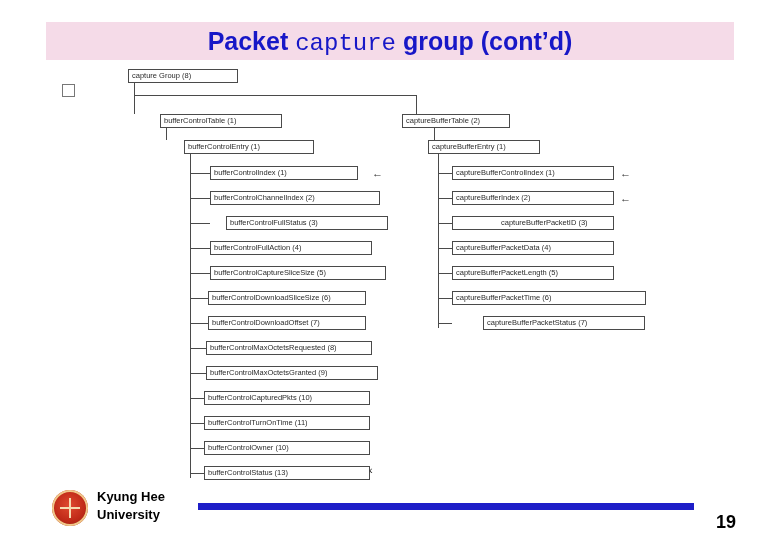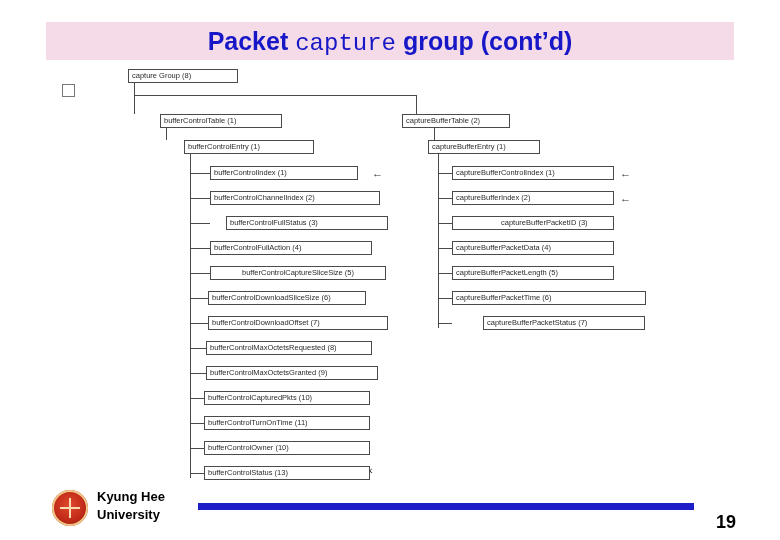--- a/index.html
+++ b/index.html
@@ -192,23 +192,23 @@
   <div class="hline" style="left:318px; top:259px; width:14px;"></div>
 
   <div id="node-host">
       <div class="node" style="left: 8px; top: 5px; width: 110px;">capture Group (8)</div>
       <div class="node" style="left: 40px; top: 50px; width: 122px;">bufferControlTable (1)</div>
       <div class="node" style="left: 64px; top: 76px; width: 130px;">bufferControlEntry (1)</div>
       <div class="node" style="left: 90px; top: 102px; width: 148px;">bufferControlIndex (1)</div>
       <div class="node" style="left: 90px; top: 127px; width: 170px;">bufferControlChannelIndex (2)</div>
       <div class="node" style="left: 90px; top: 152px; width: 162px; margin-left: 16px;">bufferControlFullStatus (3)</div>
       <div class="node" style="left: 90px; top: 177px; width: 162px;">bufferControlFullAction (4)</div>
-      <div class="node" style="left: 90px; top: 202px; width: 176px; text-align: center;">bufferControlCaptureSliceSize (5)</div>
+      <div class="node" style="left: 90px; top: 202px; width: 176px;">bufferControlCaptureSliceSize (5)</div>
       <div class="node" style="left: 88px; top: 227px; width: 158px;">bufferControlDownloadSliceSize (6)</div>
-      <div class="node" style="left: 88px; top: 252px; width: 180px;">bufferControlDownloadOffset (7)</div>
+      <div class="node" style="left: 88px; top: 252px; width: 158px;">bufferControlDownloadOffset (7)</div>
       <div class="node" style="left: 86px; top: 277px; width: 166px;">bufferControlMaxOctetsRequested (8)</div>
       <div class="node" style="left: 86px; top: 302px; width: 172px;">bufferControlMaxOctetsGranted (9)</div>
       <div class="node" style="left: 84px; top: 327px; width: 166px;">bufferControlCapturedPkts (10)</div>
       <div class="node" style="left: 84px; top: 352px; width: 166px;">bufferControlTurnOnTime (11)</div>
       <div class="node" style="left: 84px; top: 377px; width: 166px;">bufferControlOwner (10)</div>
       <div class="node" style="left: 84px; top: 402px; width: 166px;">bufferControlStatus (13)</div>
       <div class="node" style="left: 282px; top: 50px; width: 108px;">captureBufferTable (2)</div>
       <div class="node" style="left: 308px; top: 76px; width: 112px;">captureBufferEntry (1)</div>
       <div class="node" style="left: 332px; top: 102px; width: 162px;">captureBufferControlIndex (1)</div>
       <div class="node" style="left: 332px; top: 127px; width: 162px;">captureBufferIndex (2)</div>

